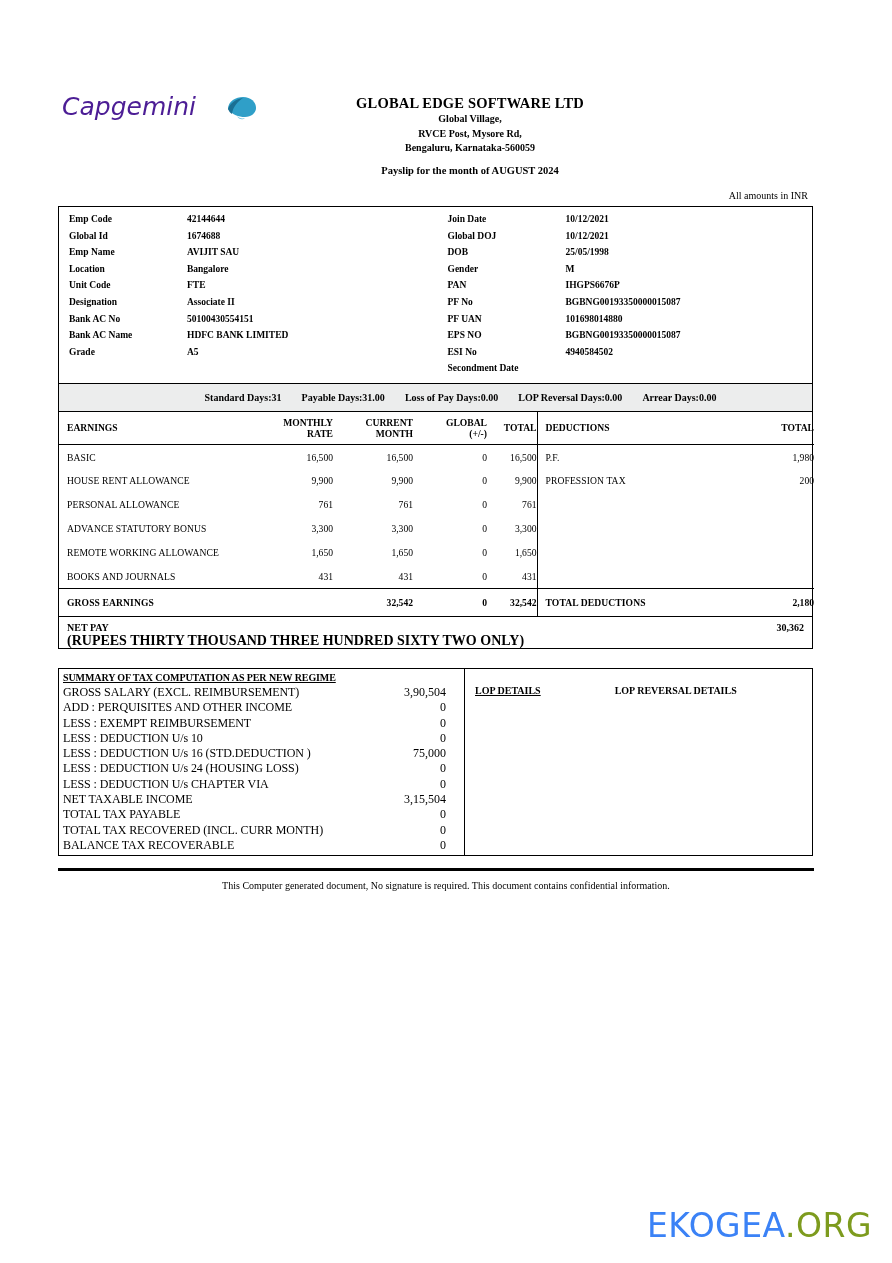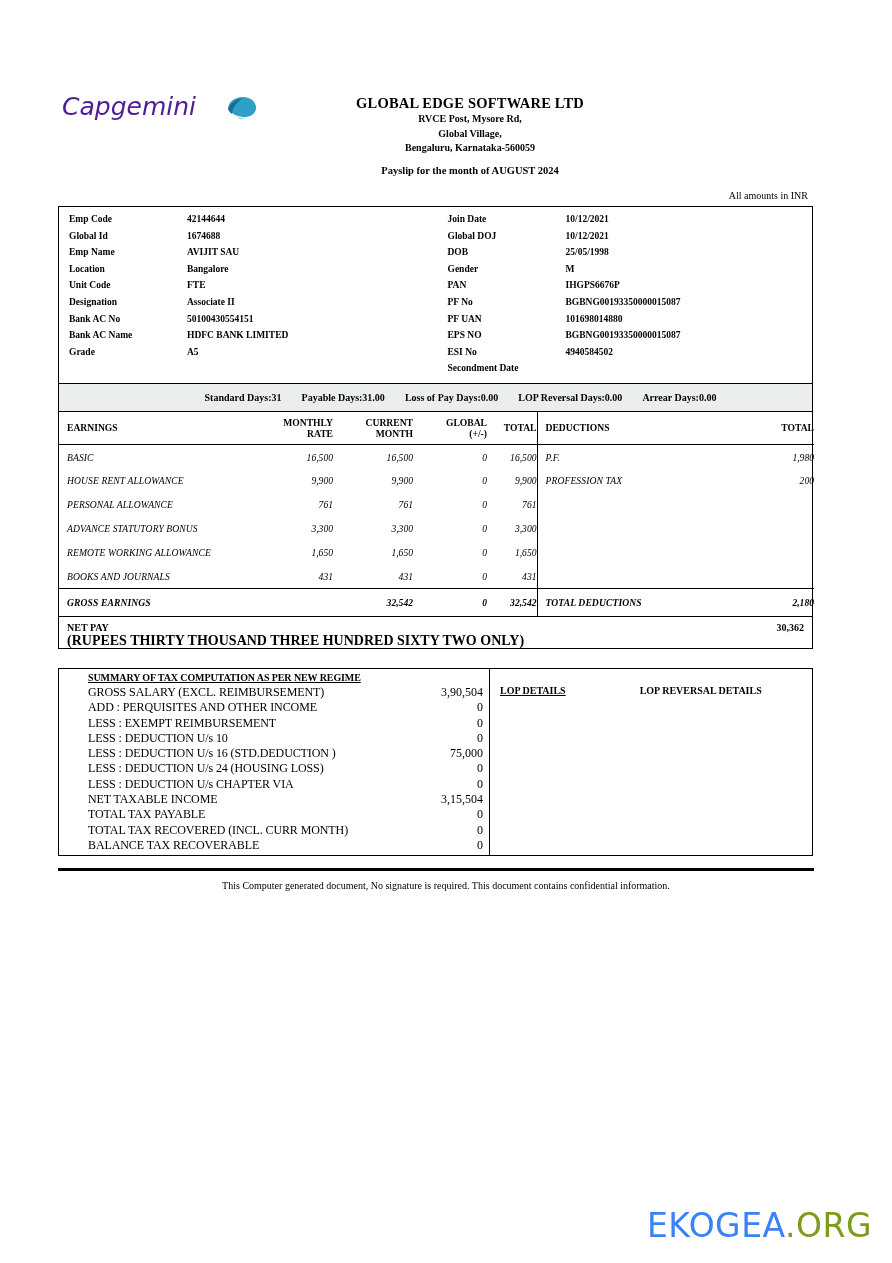--- a/index.html
+++ b/index.html
@@ -155,21 +155,20 @@
     box-sizing: border-box;
   }
   thead th.lbl { text-align: left; padding-left: 8px; }
   thead th.sep-left { border-left: 1px solid #000; }
 
   tbody td {
     height: 24px;
     text-align: right;
     padding: 0 6px 0 4px;
     box-sizing: border-box;
-    font-style: italic;
   }
   tbody td.lbl { text-align: left; padding-left: 8px; letter-spacing: 0.1px; }
   tbody td.sep-left { border-left: 1px solid #000; }
 
   tr.totals td {
     border-top: 1px solid #000;
     font-weight: bold;
     height: 27px;
   }
 
@@ -206,22 +205,21 @@
     width: 755px;
     height: 188px;
     border: 1px solid #000;
     box-sizing: border-box;
     display: flex;
   }
   .tax-left {
     width: 406px;
     border-right: 1px solid #000;
     box-sizing: border-box;
-    padding: 2px 0 0 0;
-    margin-left: 25px;
+    padding: 2px 12px 0 0;
   }
   .tax-title {
     font-size: 10px;
     font-weight: bold;
     text-decoration: underline;
     padding: 0 6px 0 4px;
     line-height: 14px;
     letter-spacing: -0.1px;
   }
   .tax-row {
@@ -293,22 +291,22 @@
       <span class="logo-mark">
         <svg width="34" height="26" viewBox="0 0 34 26">
           <path d="M4 14 C4 6, 12 2, 19 2 C27 2, 32 7, 32 13 C32 18, 27 22, 21 22 C14 22, 9 20, 4 14 Z" fill="#2f9fc8"></path>
           <path d="M4 14 C6 8, 12 4, 19 3 C13 7, 9 12, 8 19 C6 18, 5 16, 4 14 Z" fill="#1a6f93"></path>
           <path d="M13 21 C15 23, 18 24, 21 23 C19 25, 15 25, 13 21 Z" fill="#6ec4e0"></path>
         </svg>
       </span>
     </div>
     <div class="company-block">
       <div class="company-name">GLOBAL EDGE SOFTWARE LTD</div>
+      <div class="company-addr">Global Village,</div>
       <div class="company-addr">RVCE Post, Mysore Rd,</div>
-      <div class="company-addr">Global Village,</div>
       <div class="company-addr">Bengaluru, Karnataka-560059</div>
       <div class="payslip-month">Payslip for the month of AUGUST 2024</div>
     </div>
   </div>
 
   <div class="inr-note">All amounts in INR</div>
 
   <div class="frame">
 
     <div class="emp-details">

